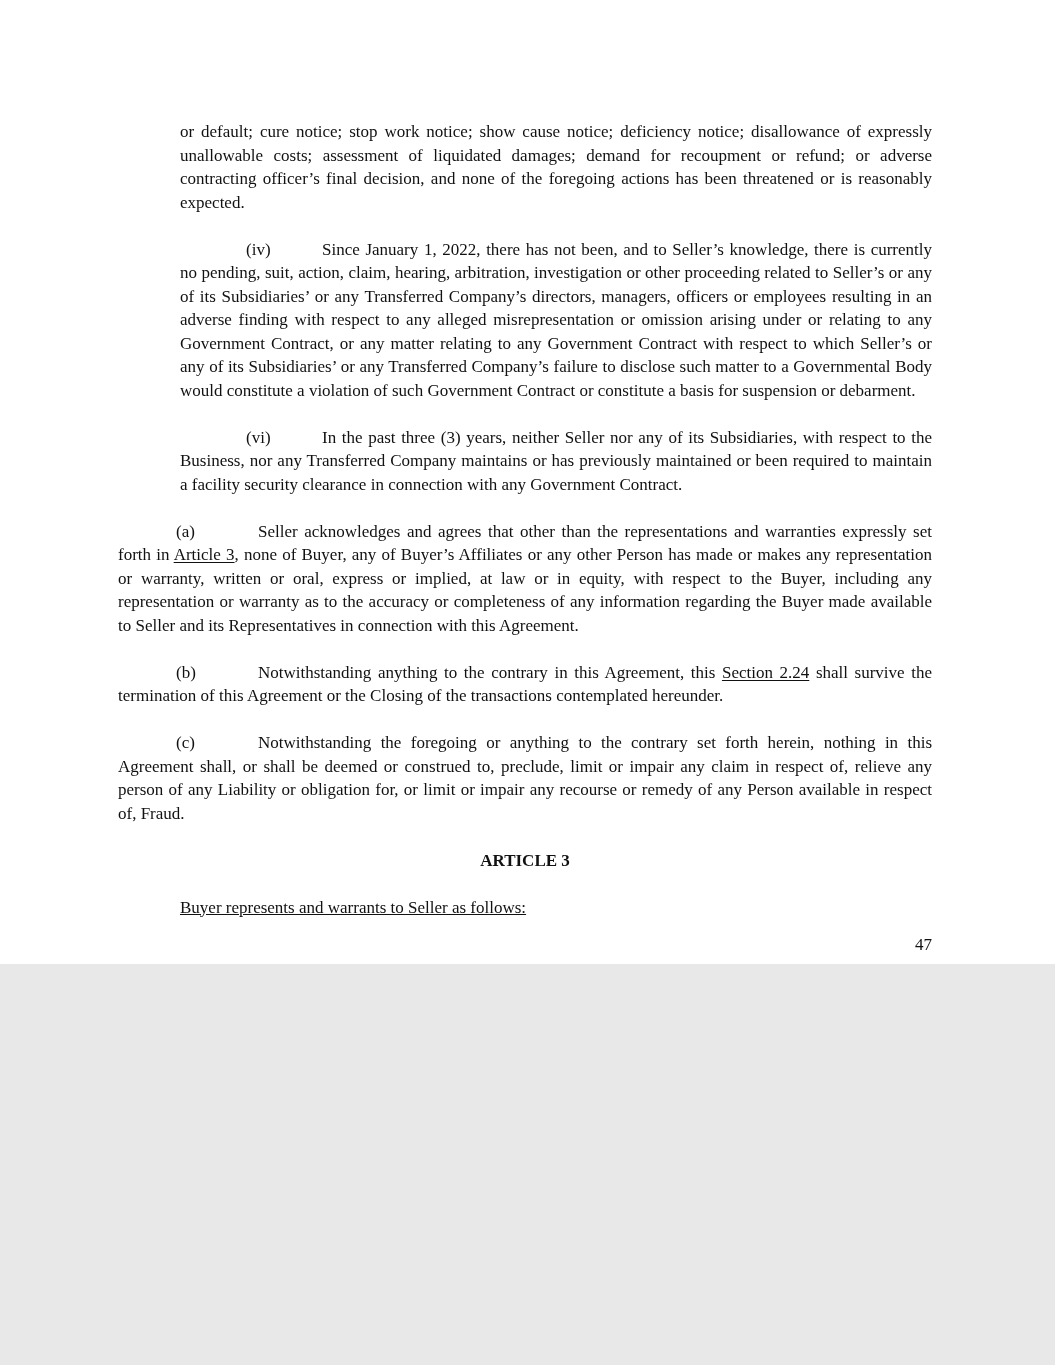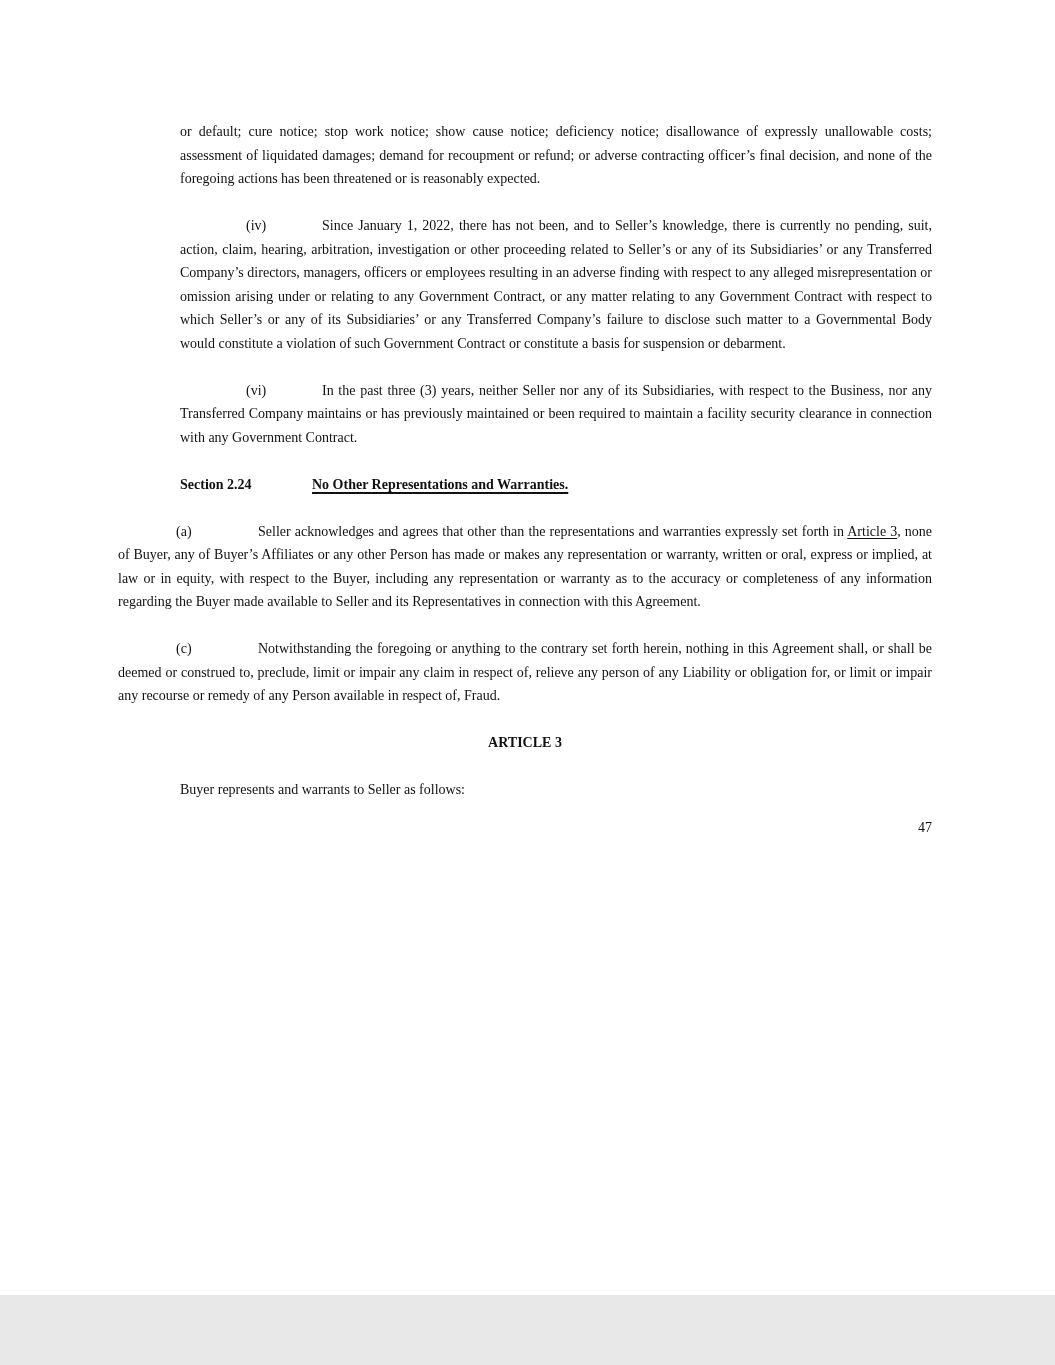--- a/index.html
+++ b/index.html
@@ -3,25 +3,25 @@
 <meta charset="utf-8">
 <style>
   html, body {
     margin: 0;
     padding: 0;
     background: #e8e8e8;
   }
   .page {
     position: relative;
     width: 1055px;
-    height: 1295px;
+    height: 964px;
     background: #ffffff;
     color: #111111;
     font-family: "Liberation Serif", "DejaVu Serif", serif;
-    font-size: 14px;
+    font-size: 17px;
     line-height: 23.5px;
     box-sizing: border-box;
     overflow: hidden;
   }
   .content {
     box-sizing: border-box;
     padding: 120px 123px 0 118px;
   }
   .para {
     margin: 0 0 23.5px 0;
@@ -68,43 +68,44 @@
     text-underline-offset: 2px;
   }
   .article-heading {
     margin: 0 0 23.5px 0;
     font-weight: bold;
     text-align: center;
   }
   .lead-in {
     text-indent: 62px;
     margin-bottom: 0;
+    text-decoration: underline;
   }
   .page-number {
     margin-top: 14px;
     text-align: right;
   }
 </style>
 </head>
 <body>
 
 <div class="page">
   <div class="content">
 
     <p class="para indented">or default; cure notice; stop work notice; show cause notice; deficiency notice; disallowance of expressly unallowable costs; assessment of liquidated damages; demand for recoupment or refund; or adverse contracting officer’s final decision, and none of the foregoing actions has been threatened or is reasonably expected.</p>
 
     <p class="para indented item"><span class="plabel">(iv)</span><span>Since January 1, 2022, there has not been, and to Seller’s knowledge, there is currently no pending, suit, action, claim, hearing, arbitration, investigation or other proceeding related to Seller’s or any of its Subsidiaries’ or any Transferred Company’s directors, managers, officers or employees resulting in an adverse finding with respect to any alleged misrepresentation or omission arising under or relating to any Government Contract, or any matter relating to any Government Contract with respect to which Seller’s or any of its Subsidiaries’ or any Transferred Company’s failure to disclose such matter to a Governmental Body would constitute a violation of such Government Contract or constitute a basis for suspension or debarment.</span></p>
 
 
     <p class="para indented item"><span class="plabel">(vi)</span><span>In the past three (3) years, neither Seller nor any of its Subsidiaries, with respect to the Business, nor any Transferred Company maintains or has previously maintained or been required to maintain a facility security clearance in connection with any Government Contract.</span></p>
 
-    <p class="section-heading"><span class="section-num">Section 2.24</span><span class="section-title">No Other Representations and Warranties.</span></p>
 
     <p class="para hang"><span class="plabel">(a)</span><span>Seller acknowledges and agrees that other than the representations and warranties expressly set forth in </span><span class="xref">Article 3</span><span>, none of Buyer, any of Buyer’s Affiliates or any other Person has made or makes any representation or warranty, written or oral, express or implied, at law or in equity, with respect to the Buyer, including any representation or warranty as to the accuracy or completeness of any information regarding the Buyer made available to Seller and its Representatives in connection with this Agreement.</span></p>
 
+    <p class="para hang"><span class="plabel">(b)</span><span>Notwithstanding anything to the contrary in this Agreement, this </span><span class="xref">Section 2.24</span><span> shall survive the termination of this Agreement or the Closing of the transactions contemplated hereunder.</span></p>
 
     <p class="para hang"><span class="plabel">(c)</span><span>Notwithstanding the foregoing or anything to the contrary set forth herein, nothing in this Agreement shall, or shall be deemed or construed to, preclude, limit or impair any claim in respect of, relieve any person of any Liability or obligation for, or limit or impair any recourse or remedy of any Person available in respect of, Fraud.</span></p>
 
     <div class="article-heading">
       <div>ARTICLE 3</div>
     </div>
 
     <p class="para lead-in">Buyer represents and warrants to Seller as follows:</p>
 
     <div class="page-number">47</div>

